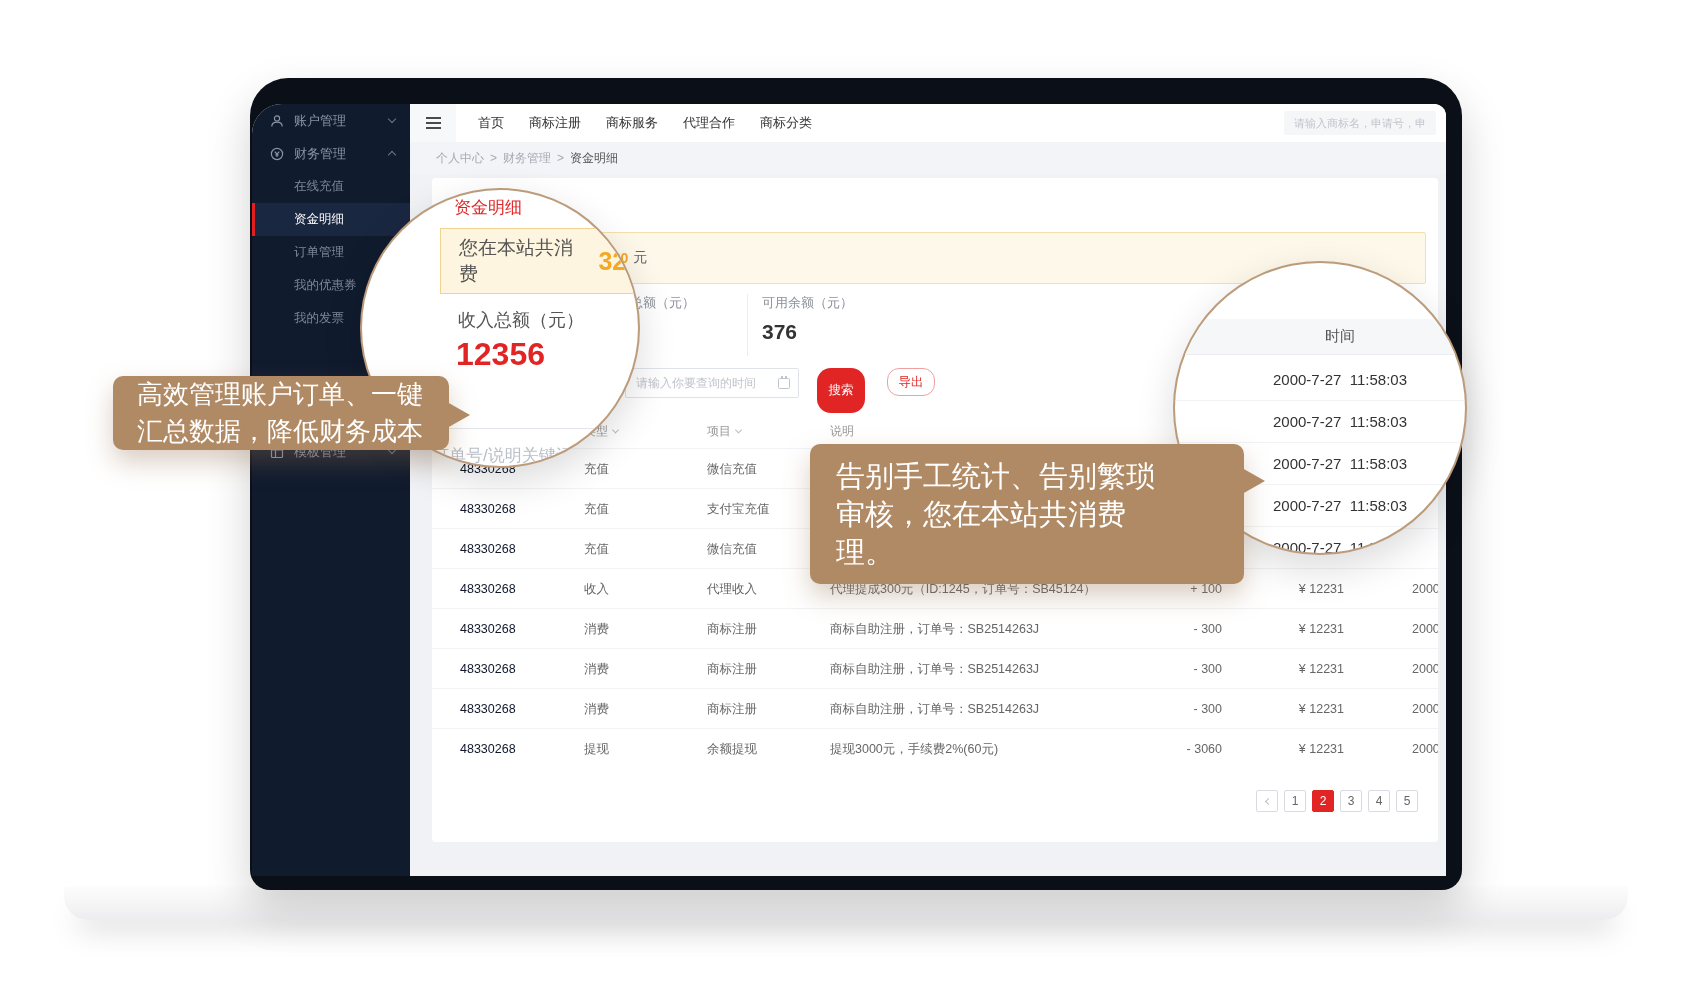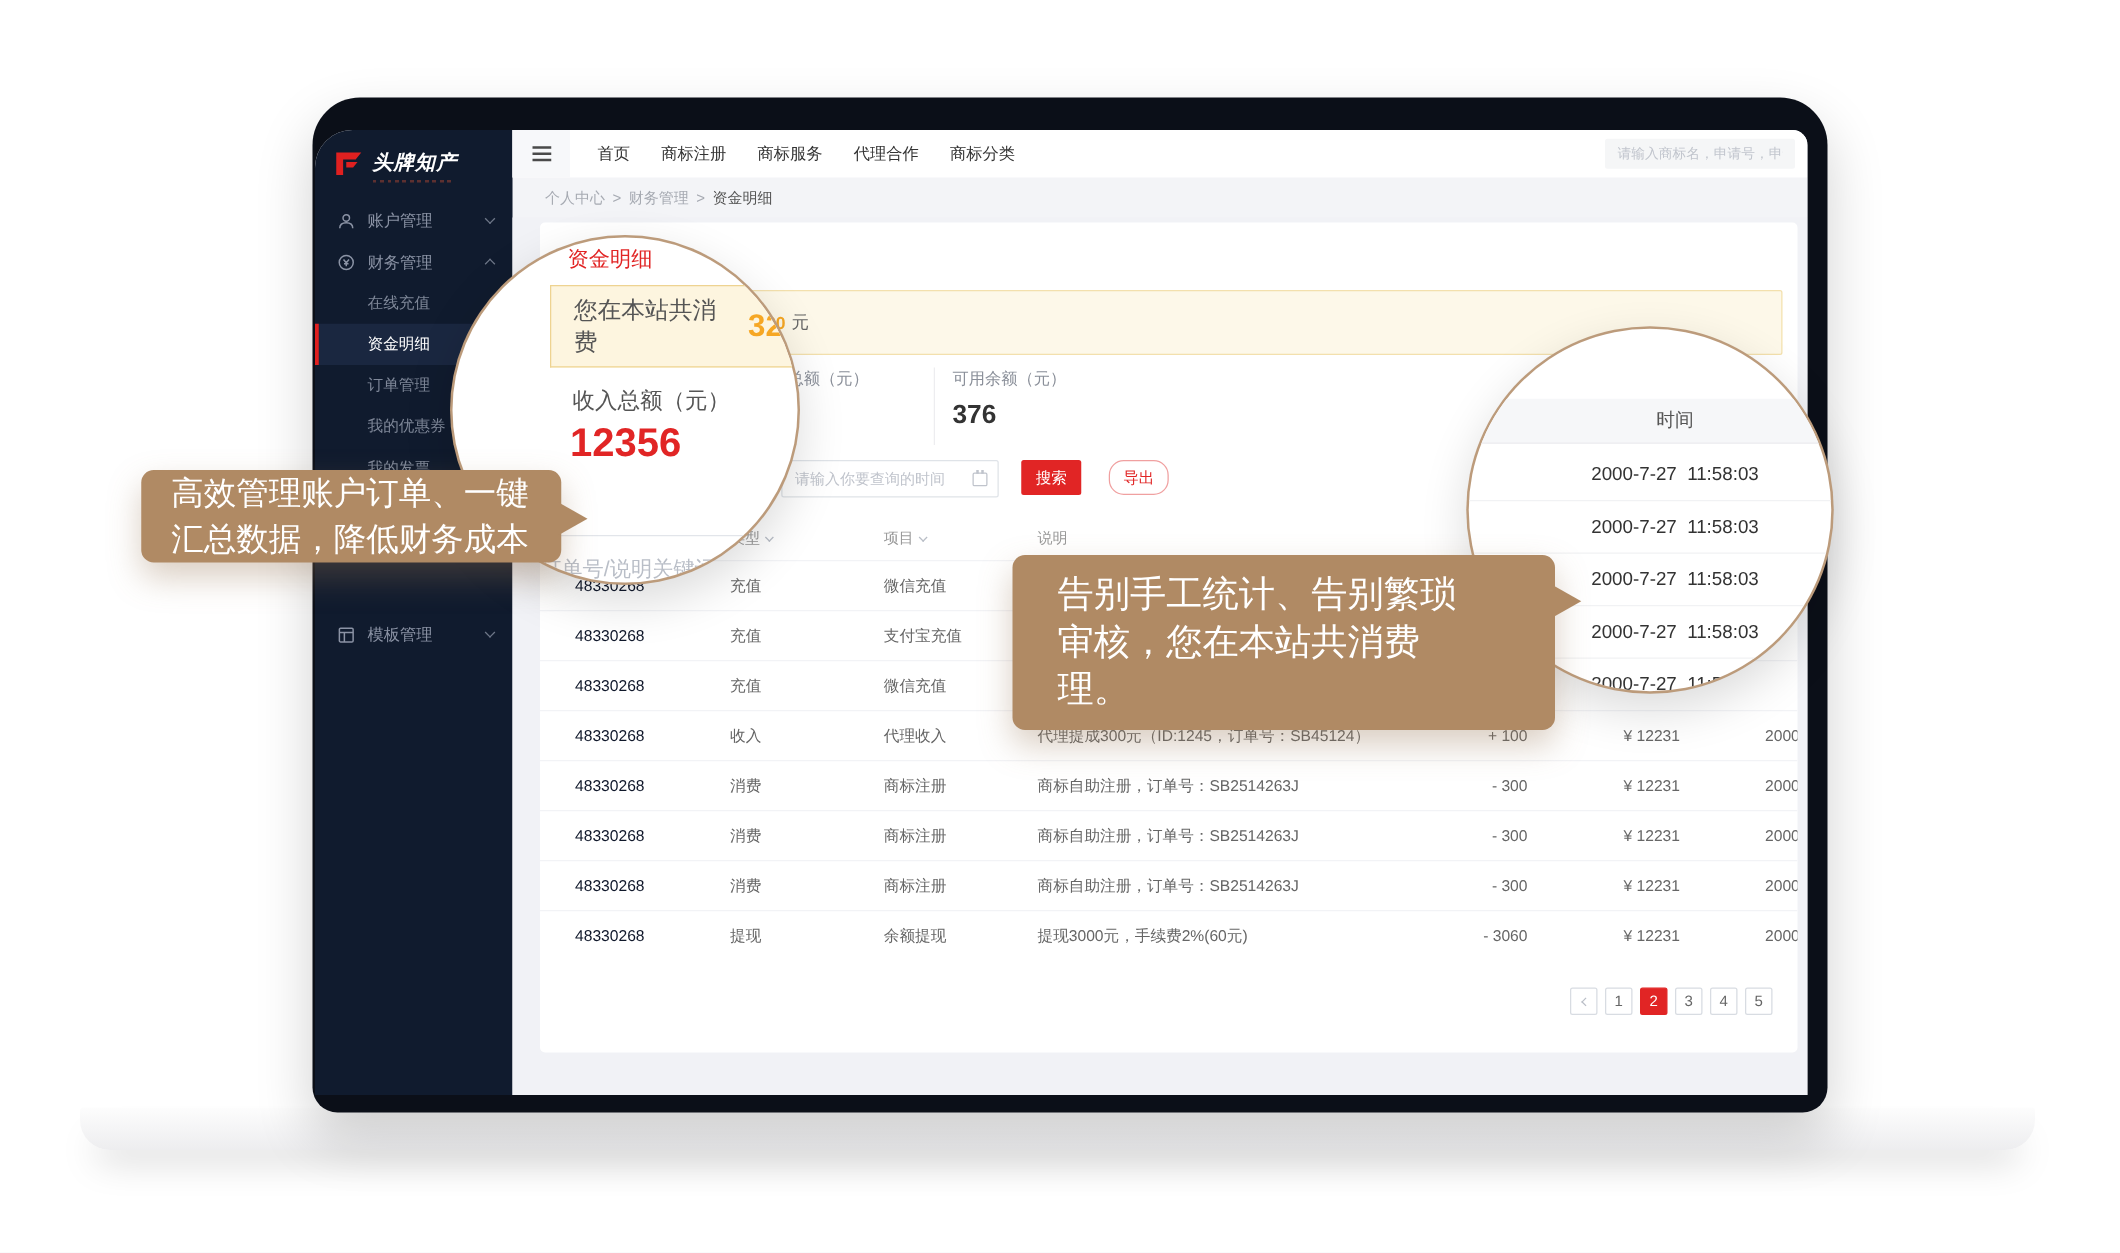--- a/index.html
+++ b/index.html
@@ -65,21 +65,21 @@
 .stat-value.red{color:#e12525}
 .filterbar{position:absolute;left:25px;top:190px;height:30px;display:flex;align-items:flex-start}
 .inp{height:30px;border:1px solid #dfe3e8;border-radius:2px;font-size:12px;padding:0 10px;color:#666;background:#fff;outline:none}
 .inp::placeholder{color:#c0c4cc}
 .kw{width:160px}
 .time-wrap{position:relative;margin-left:8px}
 .time-inp{width:174px;padding-right:28px}
 .cal{position:absolute;right:9px;top:10px;width:12px;height:11px;border:1.2px solid #c0c4cc;border-radius:1.5px;cursor:pointer}
 .cal::before,.cal::after{content:"";position:absolute;top:-3.5px;width:1.6px;height:3px;background:#c0c4cc}
 .cal::before{left:2px}.cal::after{right:2px}
-.btn-search{margin-left:18px;width:48px;height:28px;background:#e12525;color:#fff;font-size:12.5px;border:none;border-radius:2px;cursor:pointer}
+.btn-search{margin-left:18px;width:48px;height:45px;background:#e12525;color:#fff;font-size:12.5px;border:none;border-radius:14px;cursor:pointer}
 .btn-export{margin-left:22px;width:48px;height:28px;background:#fff;color:#e12525;font-size:12.5px;border:1px solid #f0a0a0;border-radius:12px;cursor:pointer}
 
 .table{position:absolute;left:0;right:0;top:236px}
 .thr{position:relative;height:34px}
 .trow{position:relative;height:40px;border-top:1px solid #f2f3f6}
 .cell{position:absolute;top:50%;transform:translateY(-50%);font-size:12.5px;color:#666;white-space:pre}
 .thr .cell{color:#999;font-size:12px}
 .c-order{left:28px;color:#0f172a}
 .c-type{left:152px}.c-project{left:275px}.c-desc{left:398px}
 .c-amount{right:216px}.c-balance{right:94px}.c-time{left:980px}
@@ -109,46 +109,34 @@
 .lr-head{left:0;right:0;top:56px;height:36px;background:#f6f7f9;border-bottom:1px solid #ececf0;
   display:flex;align-items:center;padding-left:150px;font-size:15px;color:#555}
 .lr-row{left:0;right:0;height:42px;border-bottom:1px solid #f1f2f4;display:flex;align-items:center;
   padding-left:98px;font-size:15px;color:#333;white-space:pre}
 .callout{position:absolute;background:#b08a64;color:#fff;border-radius:10px;z-index:30;
   box-shadow:0 12px 26px rgba(150,115,80,.35)}
 .callout .arrow{position:absolute;right:-21px;width:0;height:0;border-top:13px solid transparent;
   border-bottom:13px solid transparent;border-left:23px solid #b08a64}
 .callout-left{left:113px;top:376px;width:336px;padding:0 24px;font-size:26px;line-height:37px}
 .callout-left .arrow{top:26px}
-.callout-right{left:810px;top:444px;width:434px;padding:13px 36px;font-size:29px;line-height:38px}
+.callout-right{left:810px;top:444px;width:434px;padding:13px 26px;font-size:29px;line-height:38px}
 .callout-right .arrow{top:24px}
 </style>
 </head>
 <body>
 
 <div class="stage">
 
   <div class="laptop-base"></div>
 
   <div class="laptop">
     <div class="app">
 
       <aside class="sidebar">
-        <div class="logo">
-          <span class="icon">
-            <svg width="22" height="20" viewBox="0 0 22 20">
-                <path d="M1 1 L21 1 L16.5 6.5 L6.5 6.5 L6.5 19 L1 19 Z" fill="#e02020"></path>
-                <path d="M9 8.5 L18 8.5 L14.5 13 L9 13 Z" fill="#e02020"></path>
-              </svg>
-          </span>
-          <span>
-            <span class="logo-text">头牌知产</span>
-            <span class="logo-sub" style="display:block"></span>
-          </span>
-        </div>
 
         <div class="s-item">
           <span class="icon">
             <svg width="14" height="14" viewBox="0 0 14 14" fill="none" stroke="#8b93a5" stroke-width="1.2">
                 <circle cx="7" cy="4.4" r="2.6"></circle>
                 <path d="M1.8 12.6 C1.8 9.6 4.1 8.2 7 8.2 C9.9 8.2 12.2 9.6 12.2 12.6"></path>
               </svg>
           </span>
           <span>账户管理</span>
           <span class="chev down"></span>

